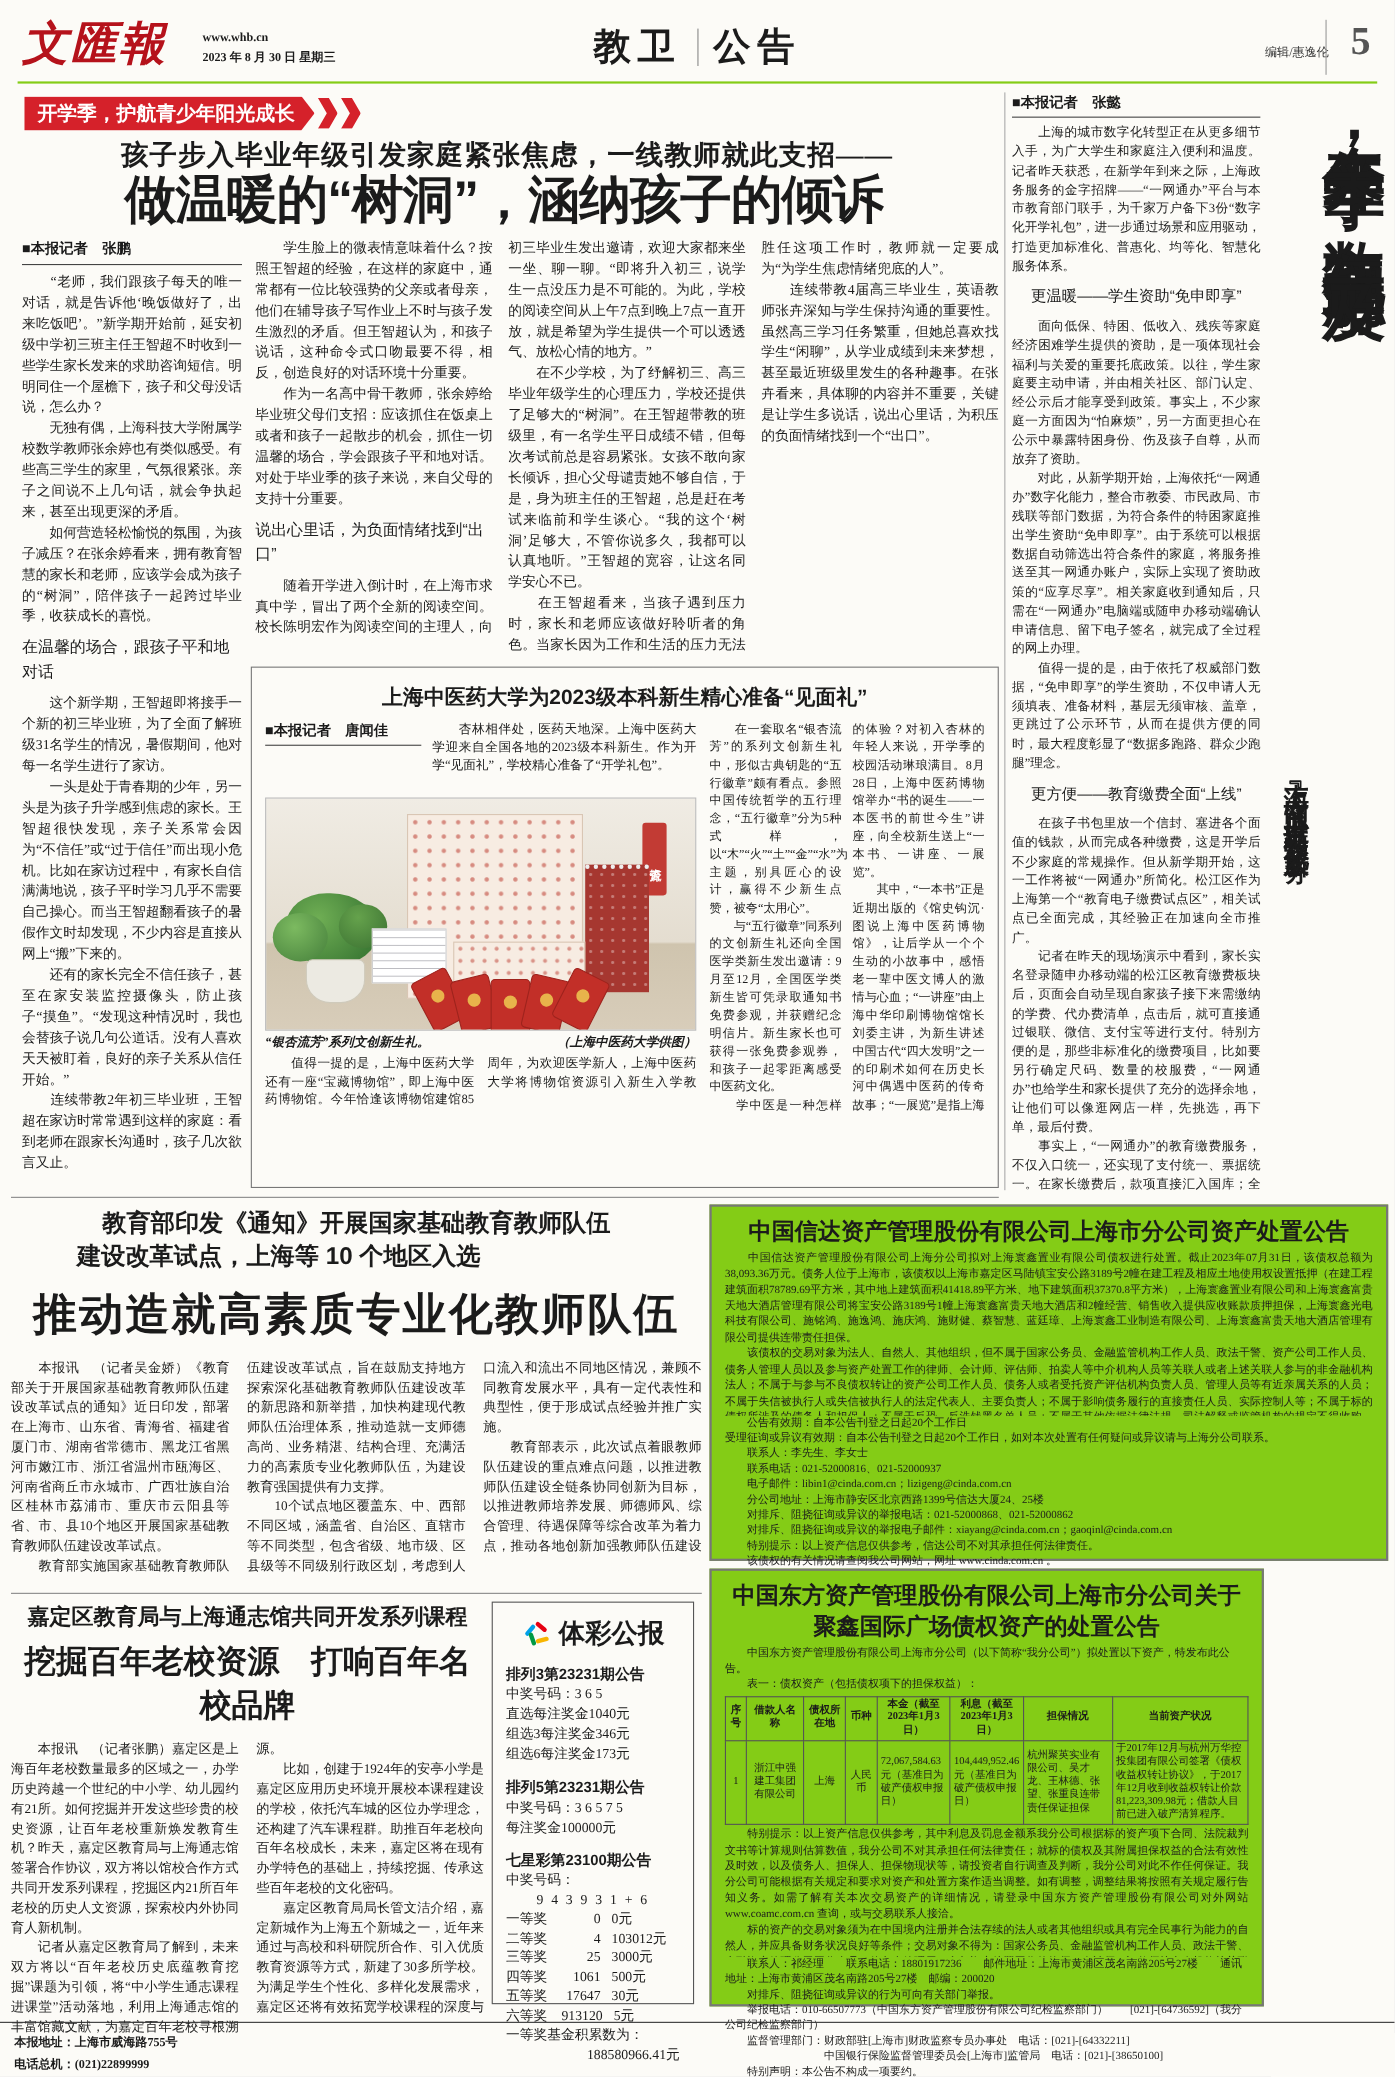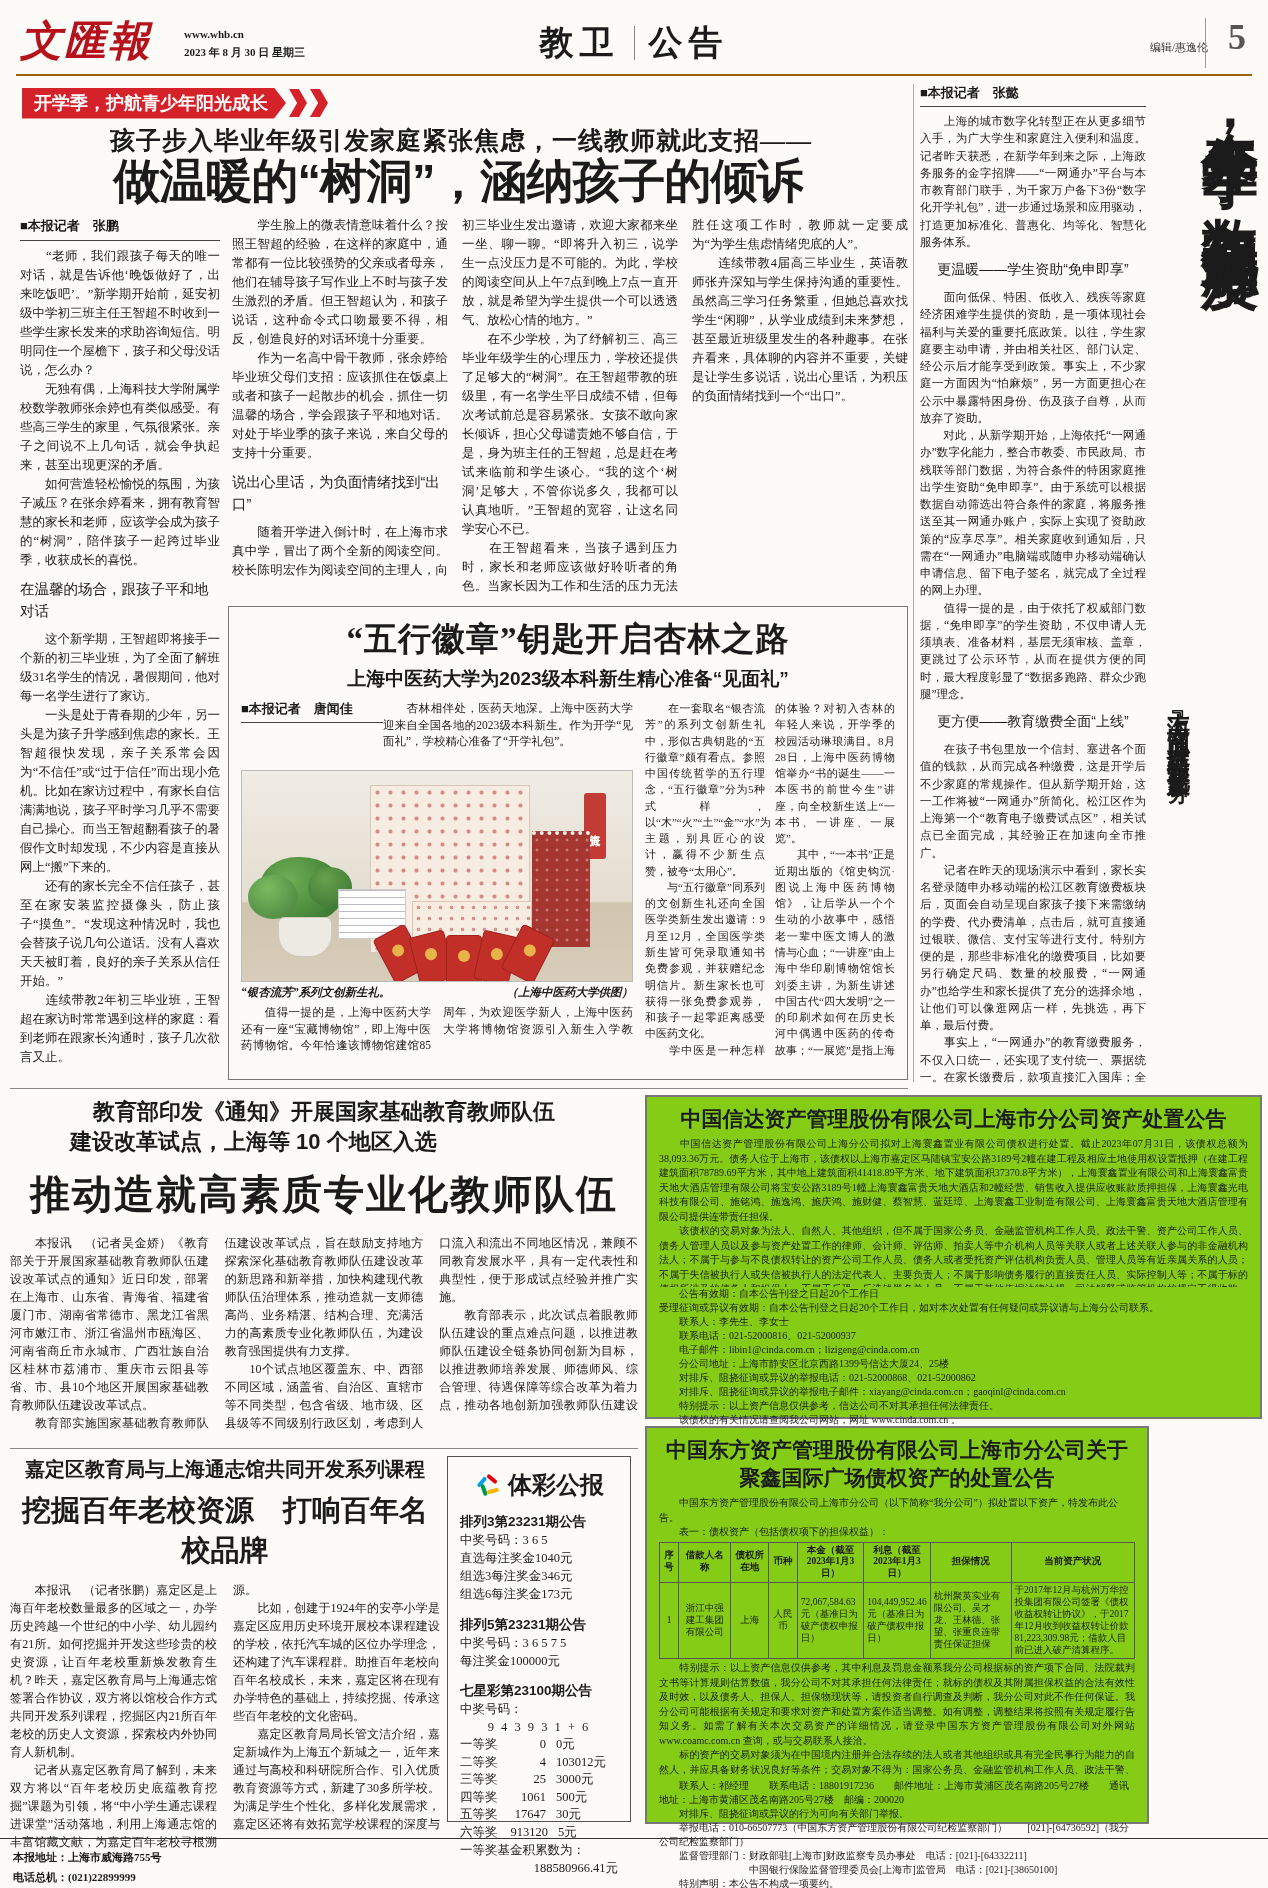--- a/index.html
+++ b/index.html
@@ -2,21 +2,21 @@
 <html><head>
 <meta charset="utf-8">
 <style>
   html,body{margin:0;padding:0;background:#e8e8e8;}
   #page{position:relative;width:1268px;height:1888px;background:#fcfbf7;color:#1b1b1b;
         font-family:"Liberation Serif","DejaVu Serif",serif;overflow:hidden;margin:0 auto;}
   .abs{position:absolute;}
   .flow{white-space:pre-line;text-align:justify;}
   .sans{font-family:"Liberation Sans","DejaVu Sans",sans-serif;}
   
-  #masthead{left:16px;top:12px;width:1236px;height:62px;border-bottom:2px solid #a16207;}
+  #masthead{left:16px;top:12px;width:1236px;height:62px;border-bottom:2px solid #84cc16;}
   #logo{position:absolute;left:4px;top:8px;font-size:42px;font-weight:900;color:#b5121b;
         font-style:italic;letter-spacing:2px;line-height:1;}
   #mh-sub{position:absolute;left:168px;top:14px;font-size:11px;font-weight:bold;line-height:1.6;}
   #mh-center{position:absolute;left:0;right:0;top:8px;text-align:center;font-size:34px;font-weight:bold;letter-spacing:6px;}
   #mh-center .sep{display:inline-block;width:1px;height:34px;background:#888;vertical-align:-6px;margin:0 14px;}
   #mh-right{position:absolute;right:44px;top:28px;font-size:11px;color:#333;}
   #mh-pagesep{position:absolute;right:46px;top:6px;width:1px;height:50px;background:#999;}
   #mh-page{position:absolute;right:6px;top:4px;font-size:36px;color:#555;font-weight:bold;}
   
   #banner{left:22px;top:88px;height:30px;display:flex;align-items:center;}
@@ -41,21 +41,21 @@
   #v-subtitle{left:1150px;top:444px;width:44px;height:572px;writing-mode:vertical-rl;
         font-size:23px;font-weight:bold;letter-spacing:4px;text-align:center;}
   #v-headline{left:1190px;top:86px;width:74px;height:1000px;writing-mode:vertical-rl;
         font-size:57px;font-weight:900;letter-spacing:5px;line-height:1.2;}
   
   #tcm-box{left:228px;top:606px;width:680px;height:474px;border:1px solid #777;box-sizing:border-box;padding:10px 12px;}
   #tcm-title{text-align:center;font-size:33px;font-weight:900;letter-spacing:1px;}
   #tcm-sub{text-align:center;font-size:19px;font-weight:bold;margin-top:4px;}
   #tcm-content{display:flex;gap:12px;margin-top:8px;height:366px;}
   #tcm-left{width:392px;display:flex;flex-direction:column;}
-  #tcm-byrow{display:flex;height:66px;overflow:hidden;}
+  #tcm-byrow{display:flex;gap:10px;height:66px;overflow:hidden;}
   #tcm-byrow .byline{width:142px;flex:none;height:18px;}
   #tcm-intro{flex:1;font-size:11.5px;line-height:1.45;}
   #tcm-photo{position:relative;width:100%;height:212px;margin-top:4px;overflow:hidden;
         background:linear-gradient(#f0ece4 0%,#e4ddd0 62%,#cfc4ae 63%,#d8cdba 100%);border:1px solid #bbb;box-sizing:border-box;}
   #tcm-caprow{display:flex;justify-content:space-between;font-size:11.5px;font-weight:bold;margin-top:3px;font-style:italic;}
   #tcm-below{margin-top:4px;flex:1;overflow:hidden;column-count:2;column-gap:12px;column-fill:auto;font-size:11.5px;line-height:1.45;}
   #tcm-right{flex:1;overflow:hidden;column-count:2;column-gap:10px;column-fill:auto;font-size:11px;line-height:1.48;}
   
   .bag{position:absolute;left:128px;top:14px;width:158px;height:166px;background:#f7ece2;border:1px solid #d9c6b4;
        background-image:radial-gradient(circle,rgba(188,60,48,.55) 1.5px,rgba(188,60,48,0) 2.5px);background-size:13px 13px;}
@@ -181,21 +181,20 @@
     <div class="body-txt flow">　　在孩子书包里放一个信封、塞进各个面值的钱款，从而完成各种缴费，这是开学后不少家庭的常规操作。但从新学期开始，这一工作将被“一网通办”所简化。松江区作为上海第一个“教育电子缴费试点区”，相关试点已全面完成，其经验正在加速向全市推广。
 　　记者在昨天的现场演示中看到，家长实名登录随申办移动端的松江区教育缴费板块后，页面会自动呈现自家孩子接下来需缴纳的学费、代办费清单，点击后，就可直接通过银联、微信、支付宝等进行支付。特别方便的是，那些非标准化的缴费项目，比如要另行确定尺码、数量的校服费，“一网通办”也给学生和家长提供了充分的选择余地，让他们可以像逛网店一样，先挑选，再下单，最后付费。
 　　事实上，“一网通办”的教育缴费服务，不仅入口统一，还实现了支付统一、票据统一。在家长缴费后，款项直接汇入国库；全市统一的电子政事业性收费票据，会自动塞进其“一网通办”票据夹，从而在方便各方的同时，也体现出政府管理的规范性。</div>
 
   </div>
 
   <div id="v-subtitle" class="abs">上海『一网通办』推出三项数字化新服务</div>
   <div id="v-headline" class="abs">今年开学季，数字化便利触手可及</div>
 
   <div id="tcm-box" class="abs">
-    <div id="tcm-title">“五行徽章”钥匙开启杏林之路</div>
     <div id="tcm-sub" class="sans">上海中医药大学为2023级本科新生精心准备“见面礼”</div>
     <div id="tcm-content">
       <div id="tcm-left">
         <div id="tcm-byrow">
           <div class="byline">■本报记者　唐闻佳</div>
           <div id="tcm-intro" class="flow">　　杏林相伴处，医药天地深。上海中医药大学迎来自全国各地的2023级本科新生。作为开学“见面礼”，学校精心准备了“开学礼包”。</div>
         </div>
         <div id="tcm-photo">
           <div class="plant"></div>
           <div class="pot"></div>

